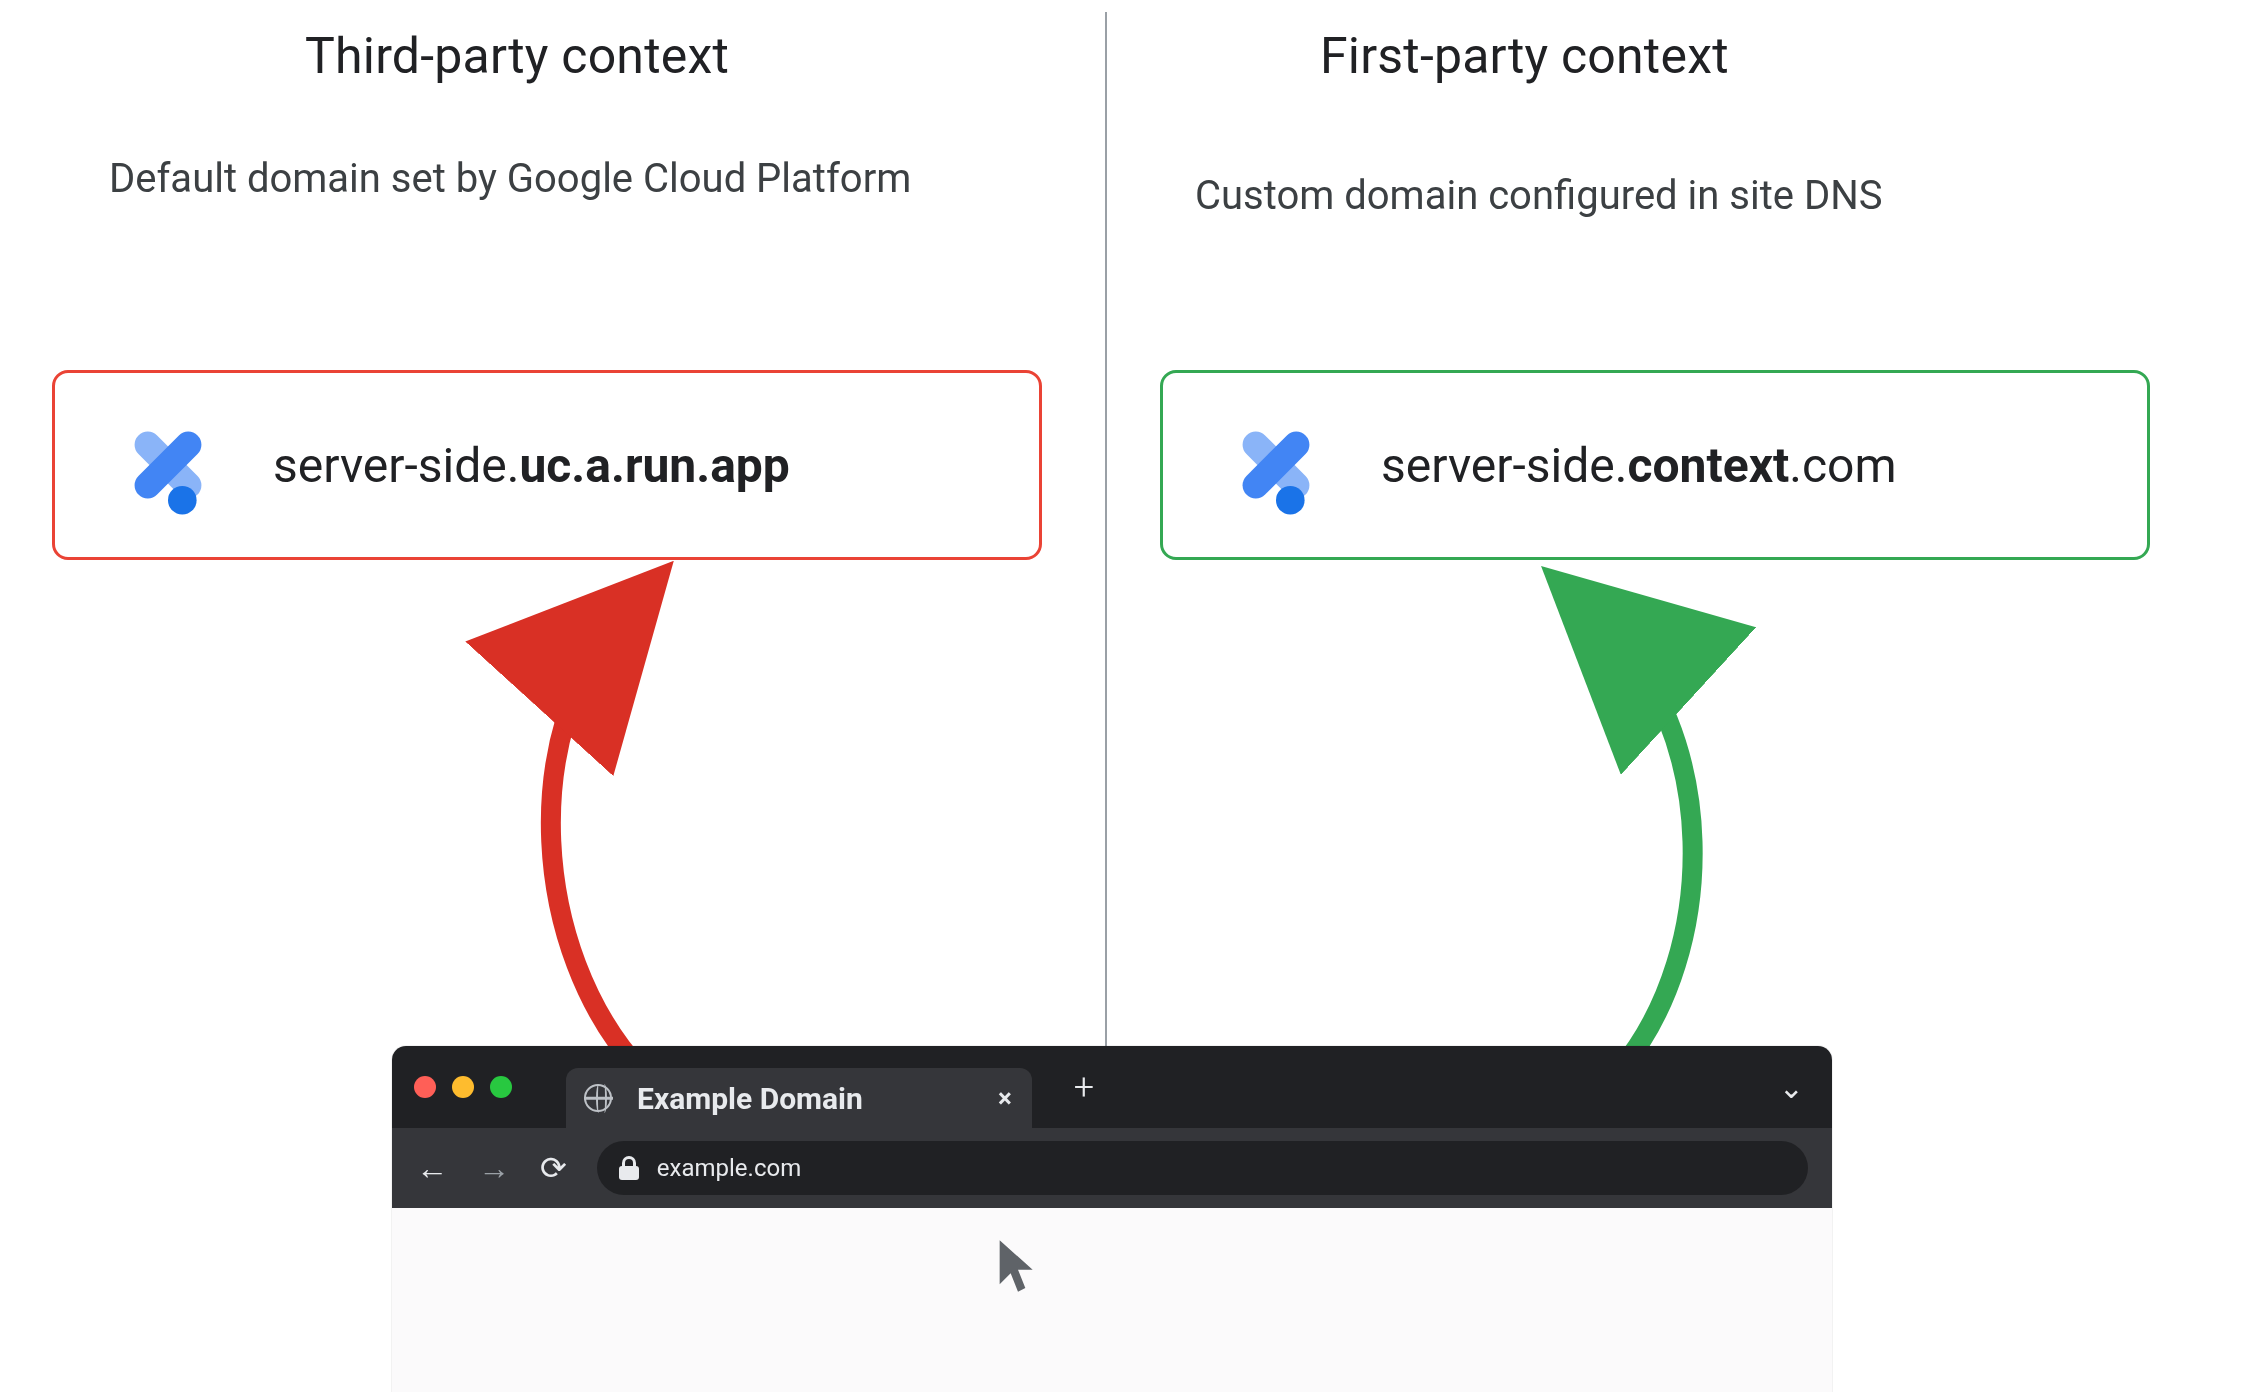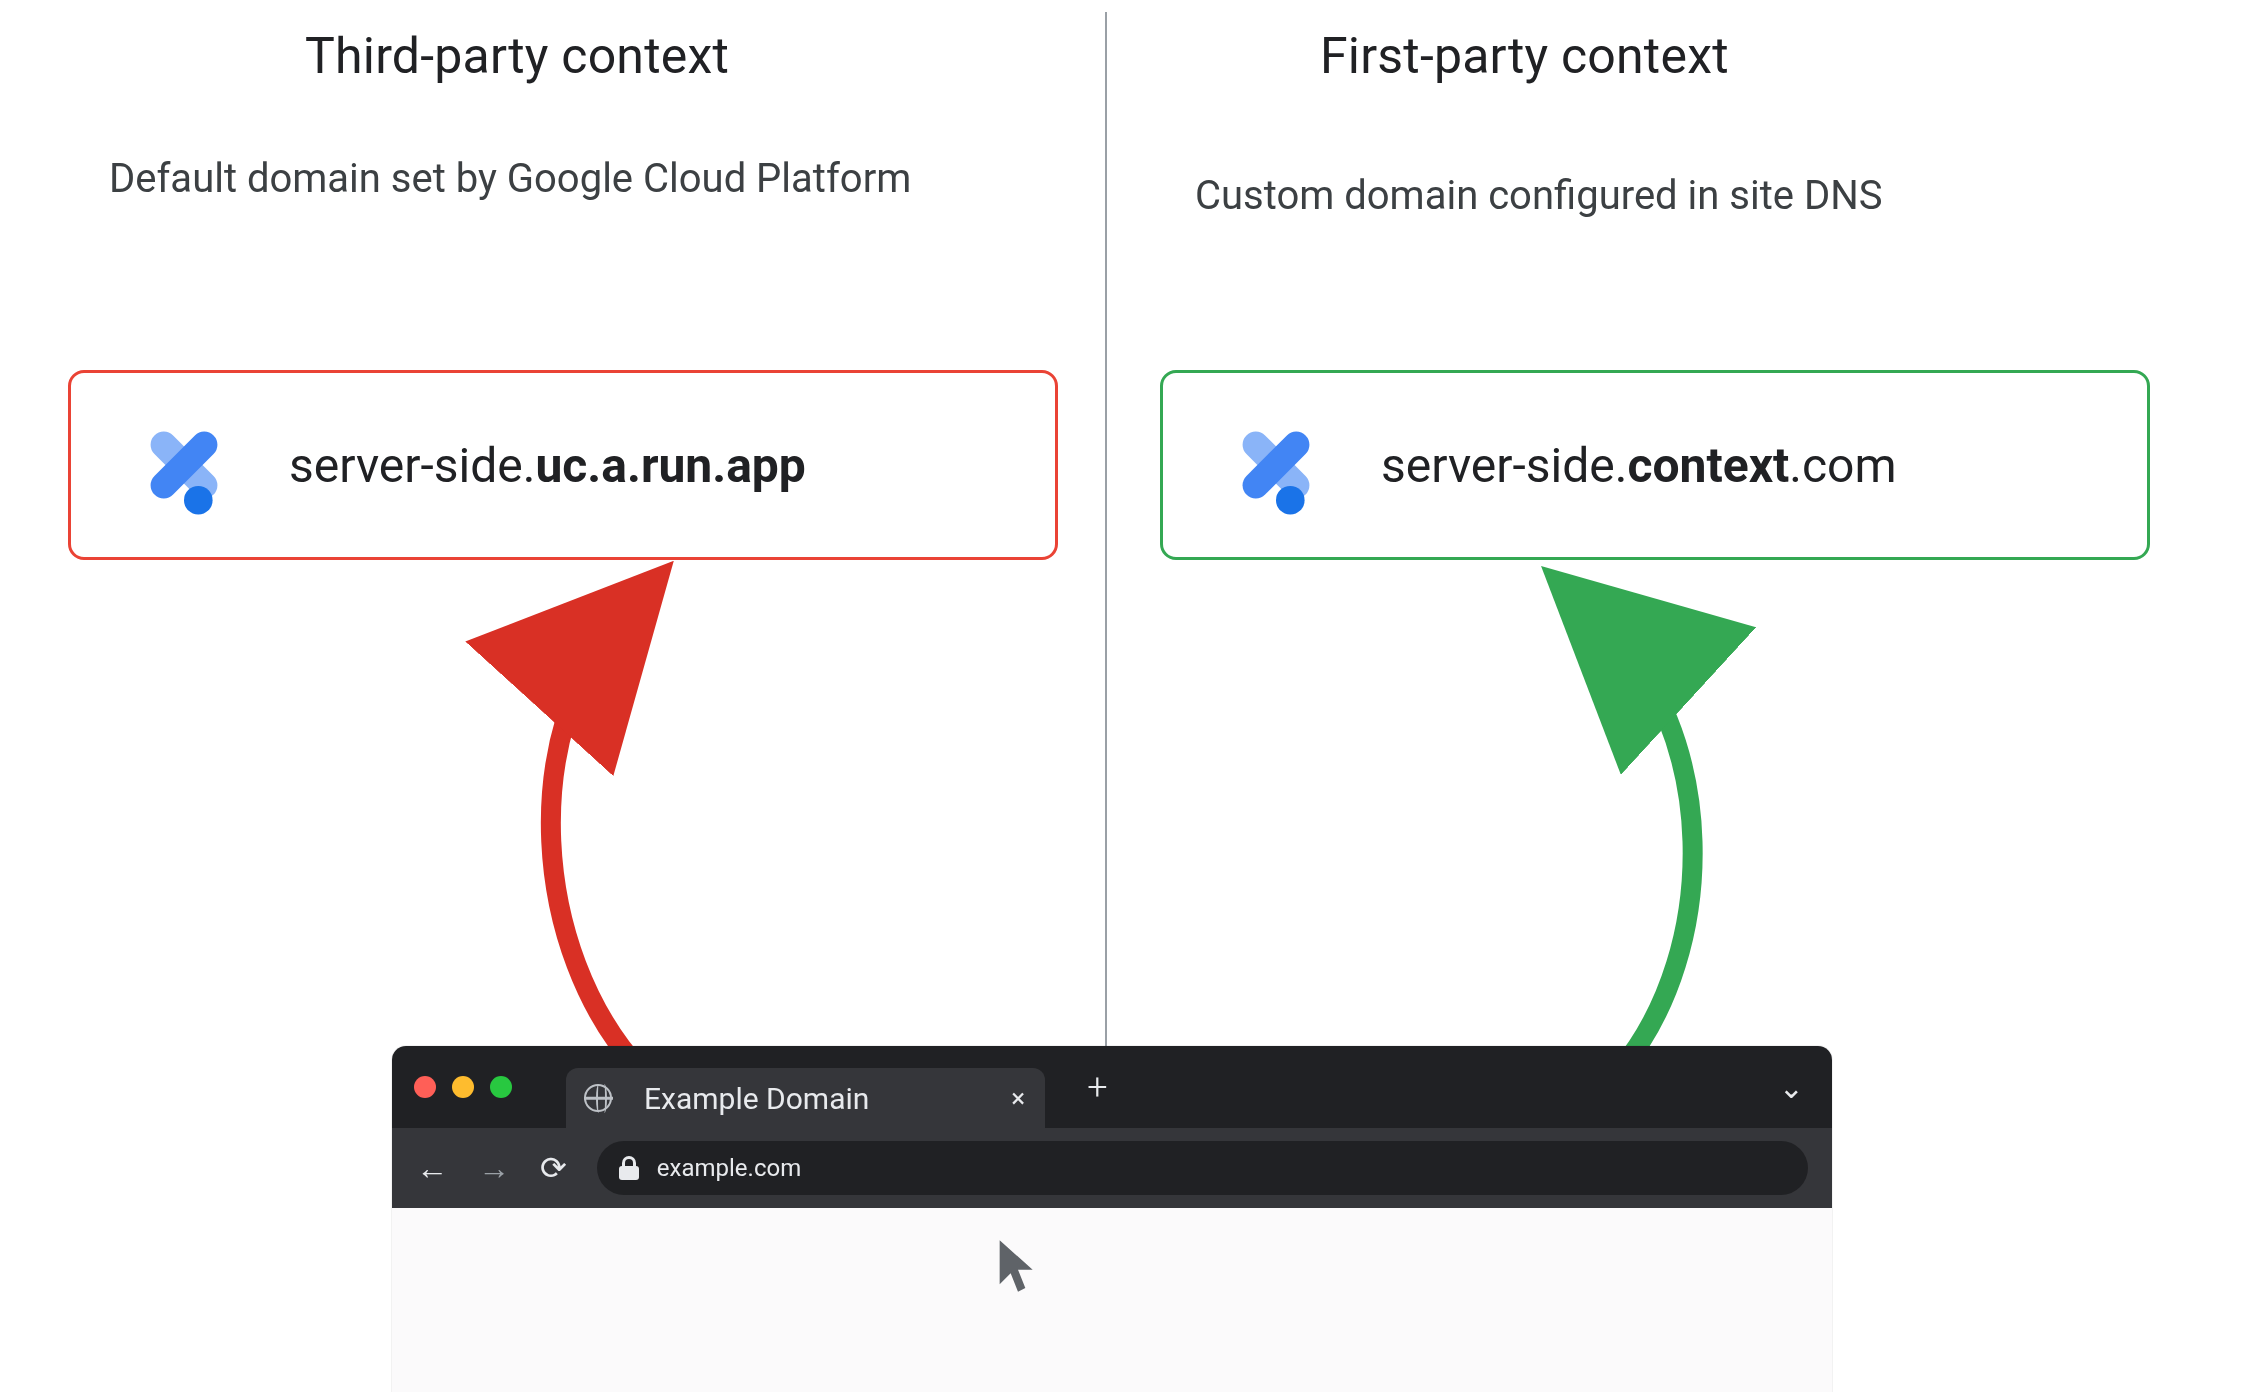--- a/index.html
+++ b/index.html
@@ -43,21 +43,21 @@
     position: absolute;
     width: 990px;
     height: 190px;
     border-radius: 16px;
     background: #fff;
     display: flex;
     align-items: center;
     padding-left: 58px;
     gap: 50px;
   }
-  .server-box.red   { left: 52px;  top: 370px; border: 3px solid #ea4335; margin-left: 16px; }
+  .server-box.red   { left: 52px;  top: 370px; border: 3px solid #ea4335; }
   .server-box.green { left: 1160px;top: 370px; border: 3px solid #34a853; }
   .server-text {
     font-size: 48px;
     font-weight: 400;
     color: #202124;
   }
   .server-text .bold { font-weight: 700; }
 
   
   .gtm-icon { width: 110px; height: 110px; flex: 0 0 auto; }
@@ -89,23 +89,24 @@
   .dot.yellow { background:#febc2e; }
   .dot.green { background:#28c840; }
 
   .tab {
     display: flex;
     align-items: center;
     background: #35363a;
     height: 60px;
     border-radius: 12px 12px 0 0;
     padding: 0 20px 0 18px;
-    gap: 32px;
+    gap: 25px;
     margin-top: 20px;
     align-self: flex-end;
+    font-weight: bold;
   }
   .tab .fav {
     width: 28px; height: 28px; border-radius: 50%;
     border: 2.5px solid #bdc1c6;
     position: relative;
   }
   .tab .fav::before {
     content:"";
     position:absolute;
     left:-2.5px; right:-2.5px; top:50%; height:2.5px;

